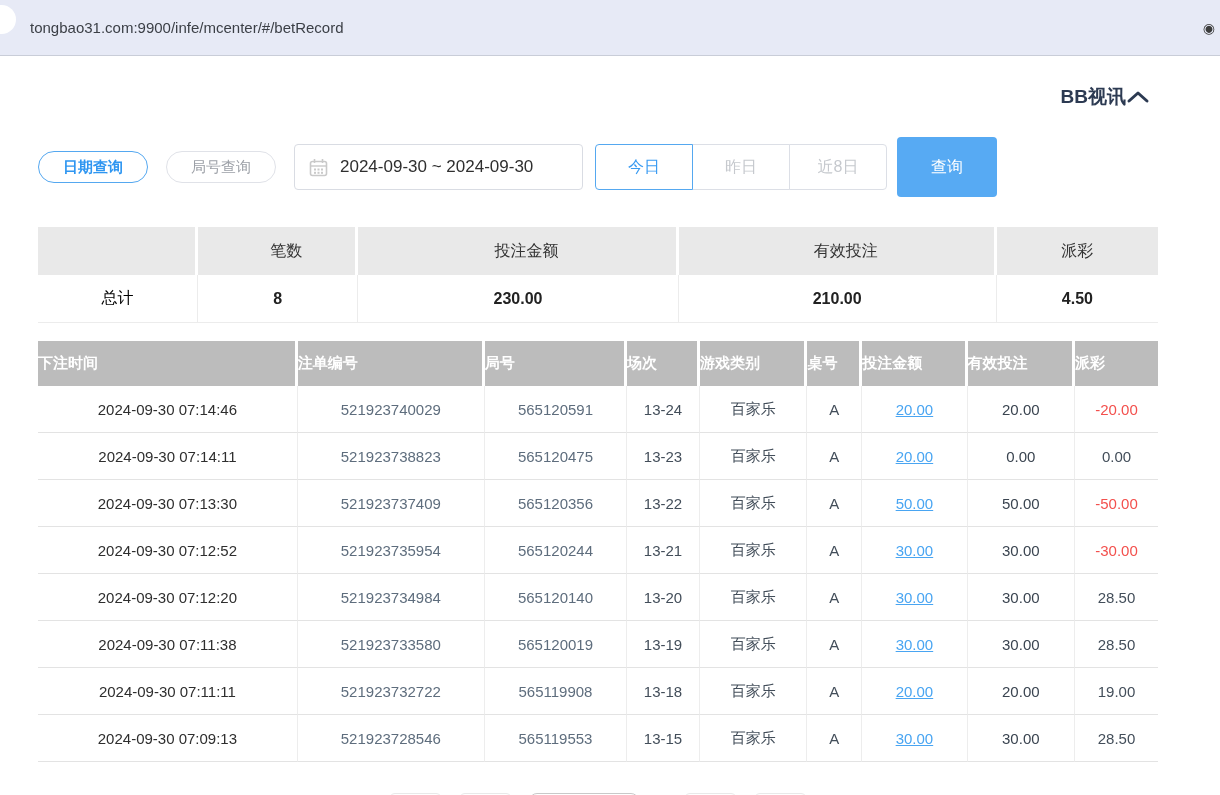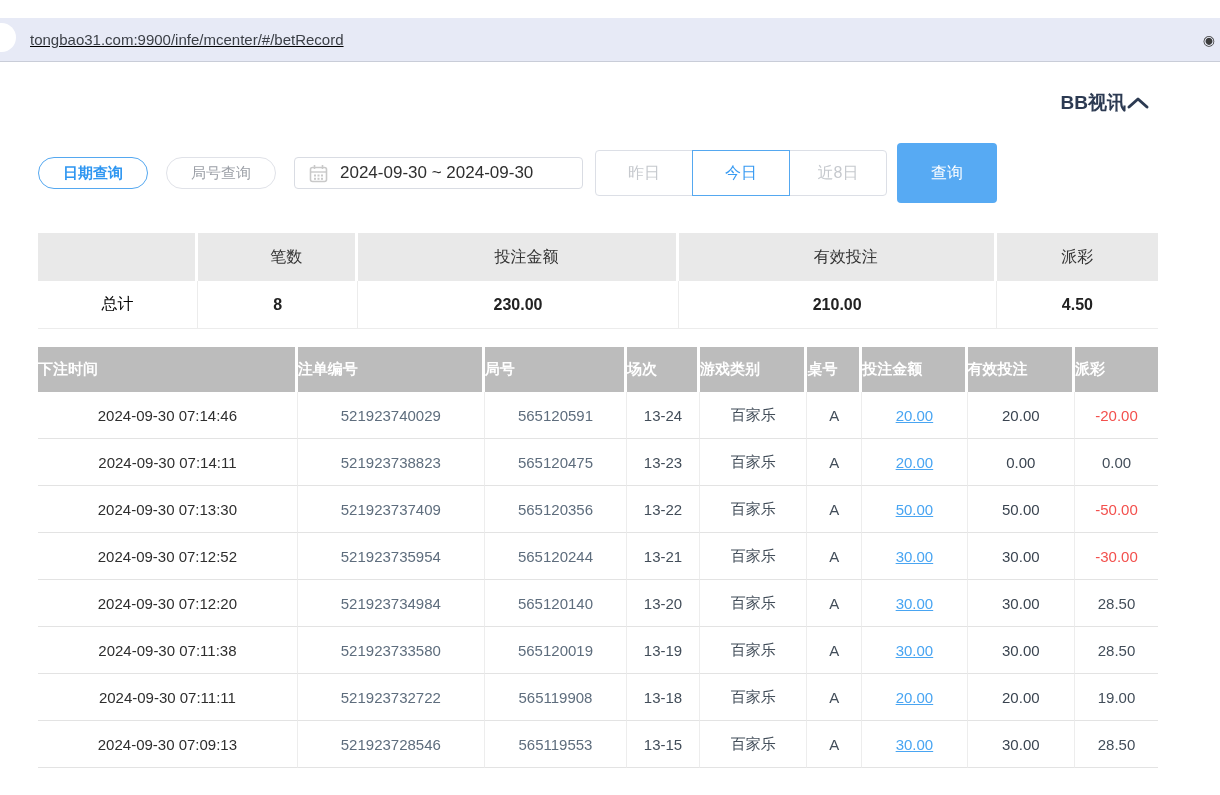--- a/index.html
+++ b/index.html
@@ -1,41 +1,41 @@
 <!DOCTYPE html>
 <html><head>
 <meta charset="utf-8">
 <style>
   * { margin:0; padding:0; box-sizing:border-box; }
   html,body { width:1220px; height:795px; overflow:hidden; background:#fff;
     font-family:"Liberation Sans","DejaVu Sans",sans-serif; }
 
   
-  .topbar { position:relative; margin-top:18px; height:44px; background:#e7eaf6;
-    border-bottom:1px solid #c9cdd8; display:flex; align-items:center;text-decoration:underline; }
+  .topbar { position:relative; margin-top:0; height:56px; background:#e7eaf6;
+    border-bottom:1px solid #c9cdd8; display:flex; align-items:center; }
   .url-pill { position:absolute; left:-16px; top:5px; width:32px; height:29px;
     background:#fff; border-radius:15px; }
   .url-text { margin-left:30px; font-size:15px; color:#3b3f46; }
   .url-icon { position:absolute; right:5px; top:50%; transform:translateY(-50%);
     font-size:14px; color:#3c3c3c; line-height:1; cursor:pointer; }
 
   
   .content { padding:0 62px 0 38px; }
   .title-row { margin-top:28px; display:flex; justify-content:flex-end; align-items:center; }
   .page-title { font-size:19px; font-weight:bold; color:#2c3a52; }
   .chev-up { cursor:pointer; margin-right:8px; }
 
   
   .filter-row { margin-top:27px; display:flex; align-items:center; }
   .pill { height:32px; padding:0 24px; border-radius:20px; background:#fff;
     border:1px solid #e0e2e8; color:#9b9fa6; font-size:15px; cursor:pointer;
     font-family:inherit; }
   .pill.active { border-color:#55a8f0; color:#2f96f1; font-weight:bold; }
   .pill + .pill { margin-left:18px; }
-  .date-input { margin-left:18px; width:289px; height:32px; border:1px solid #d9dce3;
+  .date-input { margin-left:18px; width:289px; height:46px; border:1px solid #d9dce3;
     border-radius:4px; display:flex; align-items:center; padding:0 14px; cursor:pointer;
     background:#fff; }
   .date-input svg { flex:0 0 auto; }
   .date-value { margin-left:12px; font-size:17px; color:#2f2f2f; }
   .btn-group { margin-left:12px; display:flex; }
   .range-btn { width:98px; height:46px; background:#fff; border:1px solid #dcdfe6;
     color:#c6c9ce; font-size:16px; cursor:pointer; font-family:inherit; margin-left:-1px; }
   .range-btn:first-child { margin-left:0; border-radius:4px 0 0 4px; }
   .range-btn:last-child { border-radius:0 4px 4px 0; }
   .range-btn.active { border-color:#55a8f0; color:#399bf2; position:relative; z-index:2; }
@@ -113,22 +113,22 @@
             <rect x="8.5" y="10.5" width="2" height="2"></rect>
             <rect x="12" y="10.5" width="2" height="2"></rect>
           <rect x="5" y="13.8" width="2" height="2"></rect>
             <rect x="8.5" y="13.8" width="2" height="2"></rect>
             <rect x="12" y="13.8" width="2" height="2"></rect>
         </g>
       </svg>
       <span class="date-value">2024-09-30 ~ 2024-09-30</span>
     </div>
     <div class="btn-group" id="quick-ranges">
+        <button class="range-btn active">今日</button>
         <button class="range-btn">昨日</button>
-        <button class="range-btn active">今日</button>
         <button class="range-btn">近8日</button>
       </div>
     <button class="search-btn">查询</button>
   </div>
 
   <table class="summary">
     <colgroup>
         <col style="width:14.3%">
         <col style="width:14.3%">
         <col style="width:28.6%">

